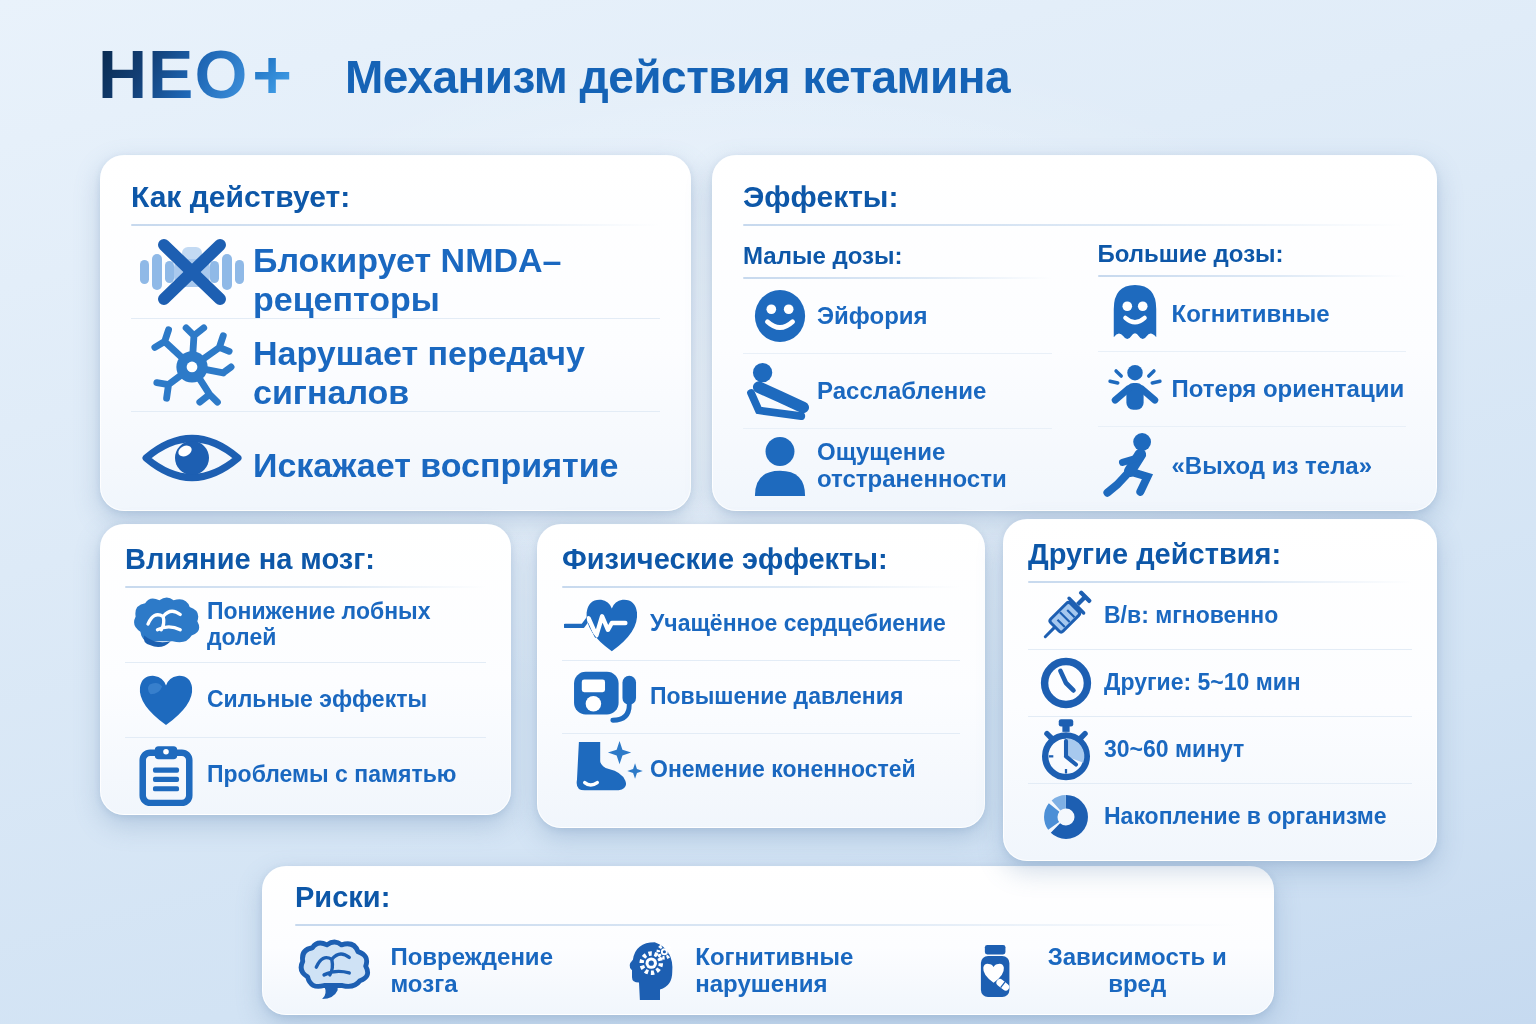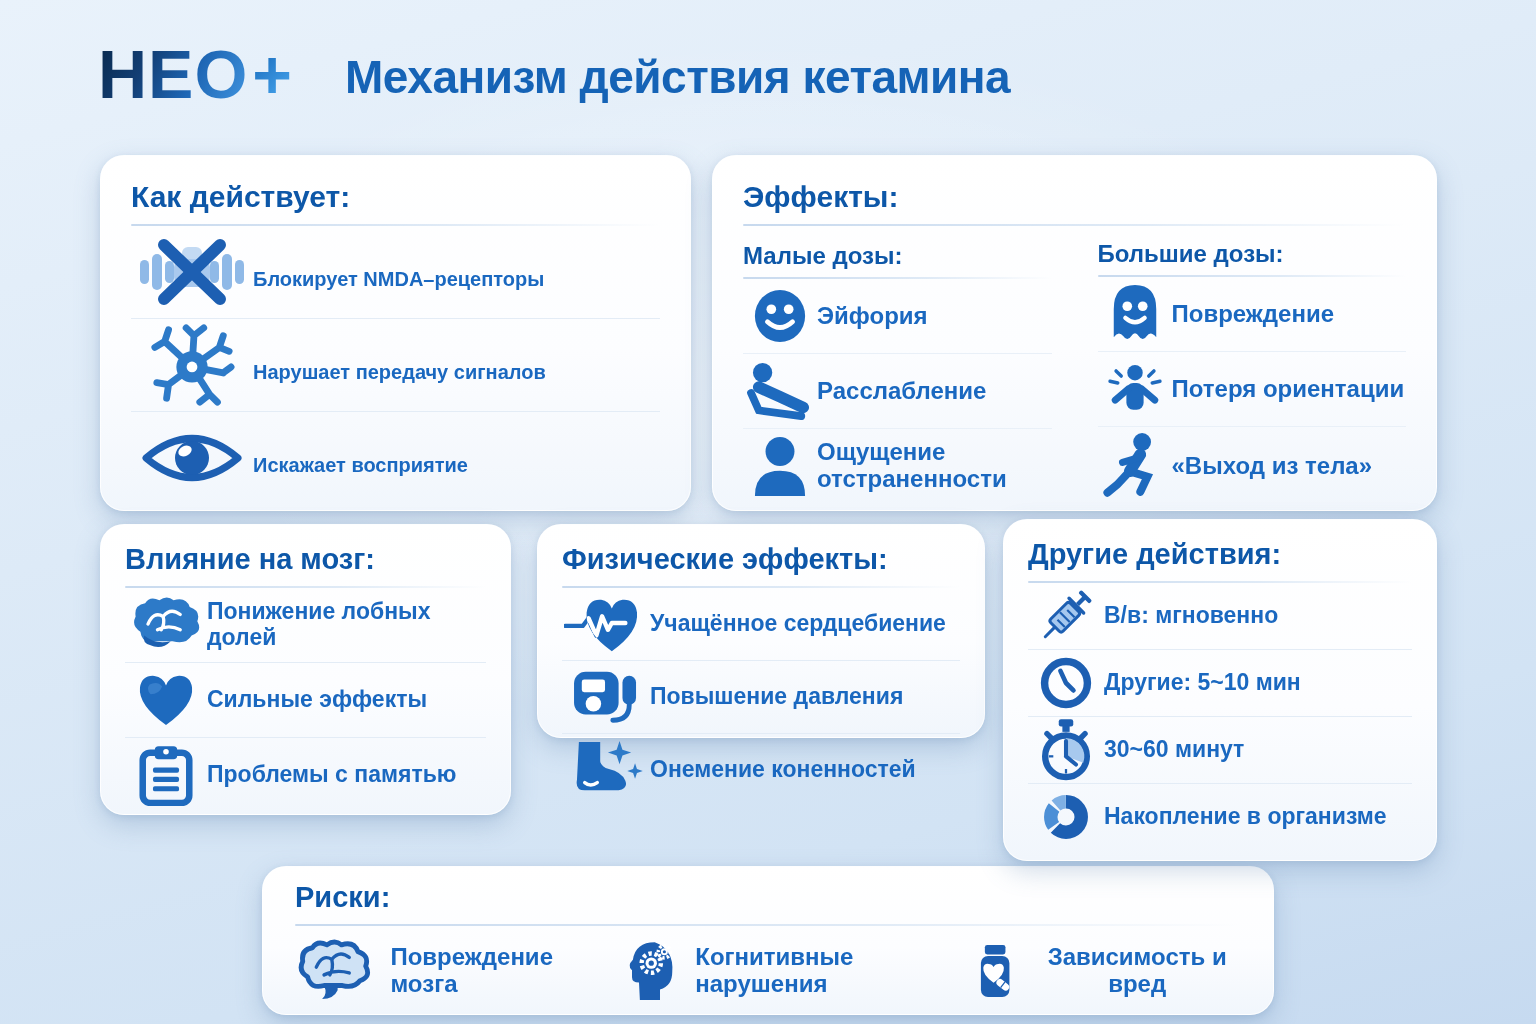--- a/index.html
+++ b/index.html
@@ -25,41 +25,41 @@
     background:linear-gradient(90deg,#c7d9ee 0%,#dfeaf6 60%,rgba(223,234,246,0) 100%);}
   .row{display:flex;align-items:center;}
   .row-label{color:#1a68c0;font-weight:700;line-height:1.12;}
   .icon-cell{display:flex;align-items:center;justify-content:center;flex:none;}
   .rows .row + .row{border-top:1px solid #e3ecf6;}
 
   
   .card-how{left:100px;top:155px;width:591px;height:356px;padding:24px 30px 10px;}
   .card-how .row{height:92px;}
   .card-how .icon-cell{width:122px;}
-  .card-how .row-label{font-size:20px;margin-top:15px;}
+  .card-how .row-label{font-size:34px;margin-top:15px;}
 
   
   .card-effects{left:712px;top:155px;width:725px;height:356px;padding:24px 30px 10px;}
   .eff-cols{display:flex;gap:46px;margin-top:14px;align-items:center;}
   .eff-col{flex:1;min-width:0;}
   .subtitle{margin:0;font-size:24px;font-weight:800;color:#0d57a8;}
   .hr.sub{margin-top:7px;}
   .e-row{display:flex;align-items:center;min-height:64px;padding:5px 0;}
   .e-row + .e-row{border-top:1px solid #e9f0f8;}
   .eff-col .icon-cell{width:74px;}
   .eff-col .row-label{font-size:24px;}
 
   
   .card-brain{left:100px;top:524px;width:411px;height:291px;padding:18px 24px 8px;}
   .card-brain .row{height:74px;}
   .card-brain .icon-cell{width:82px;}
   .card-brain .row-label{font-size:23px;}
 
   
-  .card-physical{left:537px;top:524px;width:448px;height:214px;padding:18px 24px 16px;}
+  .card-physical{left:537px;top:524px;width:448px;height:304px;padding:18px 24px 16px;}
   .card-physical .row{height:72px;}
   .card-physical .icon-cell{width:88px;}
   .card-physical .row-label{font-size:23px;}
 
   
   .card-time{left:1003px;top:519px;width:434px;height:342px;padding:18px 24px 8px;z-index:3;}
   .card-time .row{height:66px;}
   .card-time .icon-cell{width:76px;}
   .card-time .row-label{font-size:23px;}
 
@@ -176,21 +176,21 @@
         <div class="hr sub"></div>
         <div class="e-row">
           <div class="icon-cell">
             <svg width="56" height="62" viewBox="0 0 58 64">
               <path d="M29 2 Q7 2 7 27 L7 56 Q12 49 17 55 Q21 61 25 55 Q29 49 33 55 Q37 61 41 55 Q45 49 51 56 L51 27 Q51 2 29 2 Z" fill="#1e6abe"></path>
               <circle cx="21" cy="24" r="5" fill="#fff"></circle>
                 <circle cx="37" cy="24" r="5" fill="#fff"></circle>
               <path d="M19 36 Q29 45 39 36" stroke="#fff" stroke-width="4.5" fill="none" stroke-linecap="round"></path>
             </svg>
           </div>
-          <div class="row-label">Повреждение</div>
+          <div class="row-label">Когнитивные</div>
         </div>
         <div class="e-row">
           <div class="icon-cell">
             <svg width="62" height="54" viewBox="0 0 72 60">
               <circle cx="36" cy="11" r="9" fill="#1e6abe"></circle>
               <rect x="26" y="23" width="20" height="31" rx="8" fill="#1e6abe"></rect>
               <path d="M28 30 L13 43 M44 30 L59 43" stroke="#1e6abe" stroke-width="8" stroke-linecap="round"></path>
               <g stroke="#1e6abe" stroke-width="4" stroke-linecap="round">
                 <path d="M14 9 L20 15"></path>
                   <path d="M7 21 L16 23"></path>

